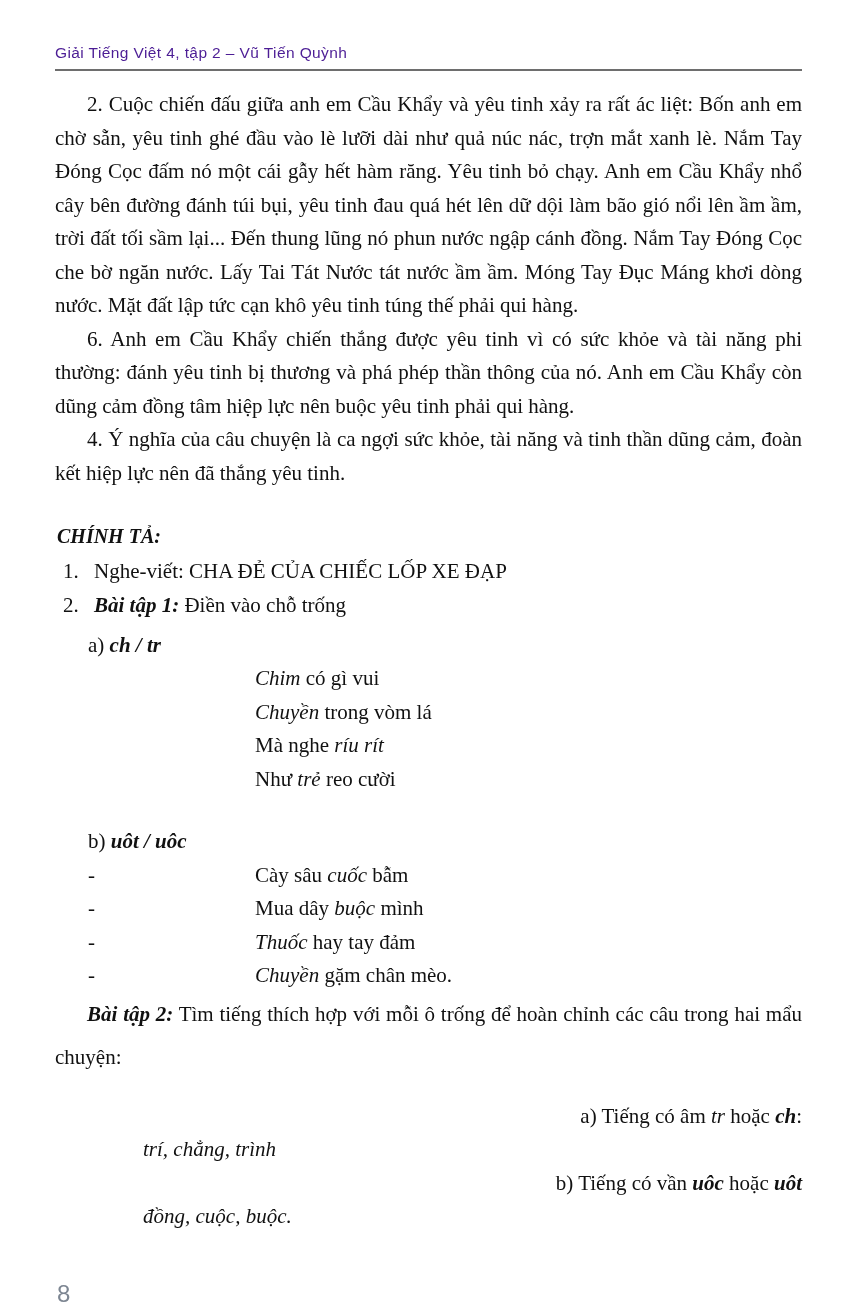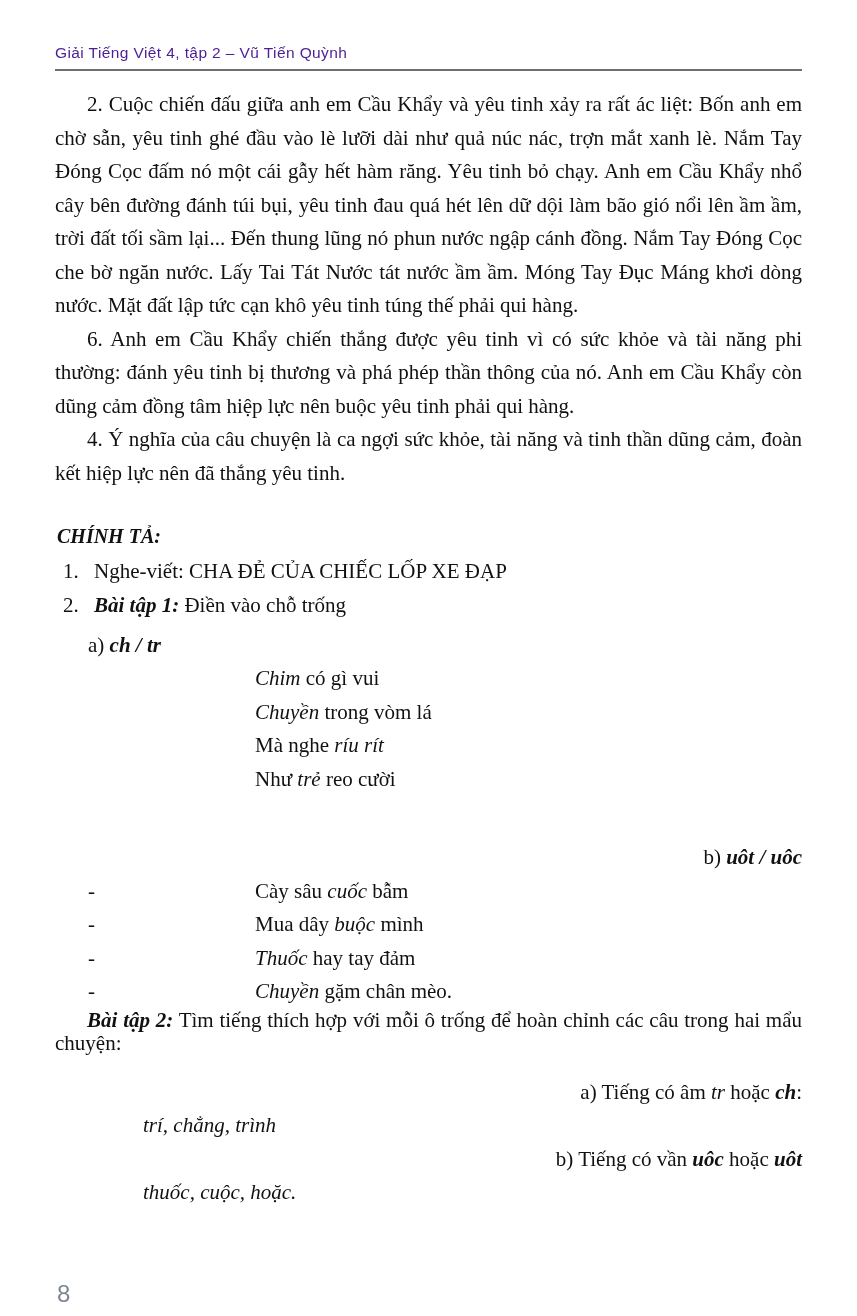--- a/index.html
+++ b/index.html
@@ -26,21 +26,21 @@
   .sec-head{
     margin:30px 0 0 2px;font-size:20px;font-weight:700;font-style:italic;
     line-height:33.5px;
   }
   .num-row{display:flex;margin-left:8px;line-height:34px;font-size:21px;}
   .num-row .num{width:31px;flex:0 0 31px;}
   .sub-head{margin-left:33px;line-height:33.5px;font-size:21px;margin-top:7px;}
   .poem-line{margin-left:200px;line-height:33.5px;font-size:21px;}
   .dash-line{margin-left:200px;line-height:33.5px;font-size:21px;position:relative;}
   .dash-line .dash{position:absolute;left:-167px;top:0;}
-  .bt2{margin-top:0;font-size:21px;line-height:23px;text-align:justify;text-indent:32px;}
+  .bt2{margin-top:0;font-size:21px;line-height:43px;text-align:justify;text-indent:32px;}
   .ans-line{margin-left:33px;line-height:33.5px;font-size:21px;text-align:right;}
   .ans-words{margin-left:88px;line-height:33.5px;font-size:21px;}
   .spacer-b{height:29px;}
   
   .s-r{font-style:normal;font-weight:400;}
   .s-i{font-style:italic;}
   .s-b{font-weight:400;}
   .s-bi{font-weight:700;font-style:italic;}
   
   .page-num{
@@ -76,21 +76,21 @@
     </div>
 
     <div class="sub-head"><span class="s-r">a) </span><span class="s-bi">ch / tr</span></div>
 
     <div class="poem-line"><span class="s-i">Chim</span><span class="s-r"> có gì vui</span></div>
     <div class="poem-line"><span class="s-i">Chuyền</span><span class="s-r"> trong vòm lá</span></div>
     <div class="poem-line"><span class="s-r">Mà nghe </span><span class="s-i">ríu rít</span></div>
     <div class="poem-line"><span class="s-r">Như </span><span class="s-i">trẻ</span><span class="s-r"> reo cười</span></div>
 
     <div class="spacer-b"></div>
-    <div class="sub-head" style="margin-top:16px;text-align:right;"><span class="s-r">b) </span><span class="s-bi">uôt / uôc</span></div>
+    <div class="sub-head" style="margin-top:0;"><span class="s-r">b) </span><span class="s-bi">uôt / uôc</span></div>
 
     <div class="dash-line">
       <span class="dash">-</span>
       <span><span class="s-r">Cày sâu </span><span class="s-i">cuốc</span><span class="s-r"> bẫm</span></span>
     </div>
     <div class="dash-line">
       <span class="dash">-</span>
       <span><span class="s-r">Mua dây </span><span class="s-i">buộc</span><span class="s-r"> mình</span></span>
     </div>
     <div class="dash-line">
@@ -100,19 +100,19 @@
     <div class="dash-line">
       <span class="dash">-</span>
       <span><span class="s-i">Chuyền</span><span class="s-r"> gặm chân mèo.</span></span>
     </div>
 
     <p class="bt2"><span class="s-bi">Bài tập 2:</span><span class="s-r"> Tìm tiếng thích hợp với mỗi ô trống để hoàn chỉnh các câu trong hai mẩu chuyện:</span></p>
 
     <div class="ans-line"><span class="s-r">a) Tiếng có âm </span><span class="s-i">tr</span><span class="s-r"> hoặc </span><span class="s-bi">ch</span><span class="s-r">:</span></div>
     <div class="ans-words"><span class="s-i">trí, chẳng, trình</span></div>
     <div class="ans-line"><span class="s-r">b) Tiếng có vần </span><span class="s-bi">uôc</span><span class="s-r"> hoặc </span><span class="s-bi">uôt</span></div>
-    <div class="ans-words"><span class="s-i">thuốc, cuộc, hoặc.</span></div>
+    <div class="ans-words"><span class="s-i">đồng, cuộc, buộc.</span></div>
 
   </div>
 
   <div class="page-num">8</div>
 
 </div>
 
 </body></html>

